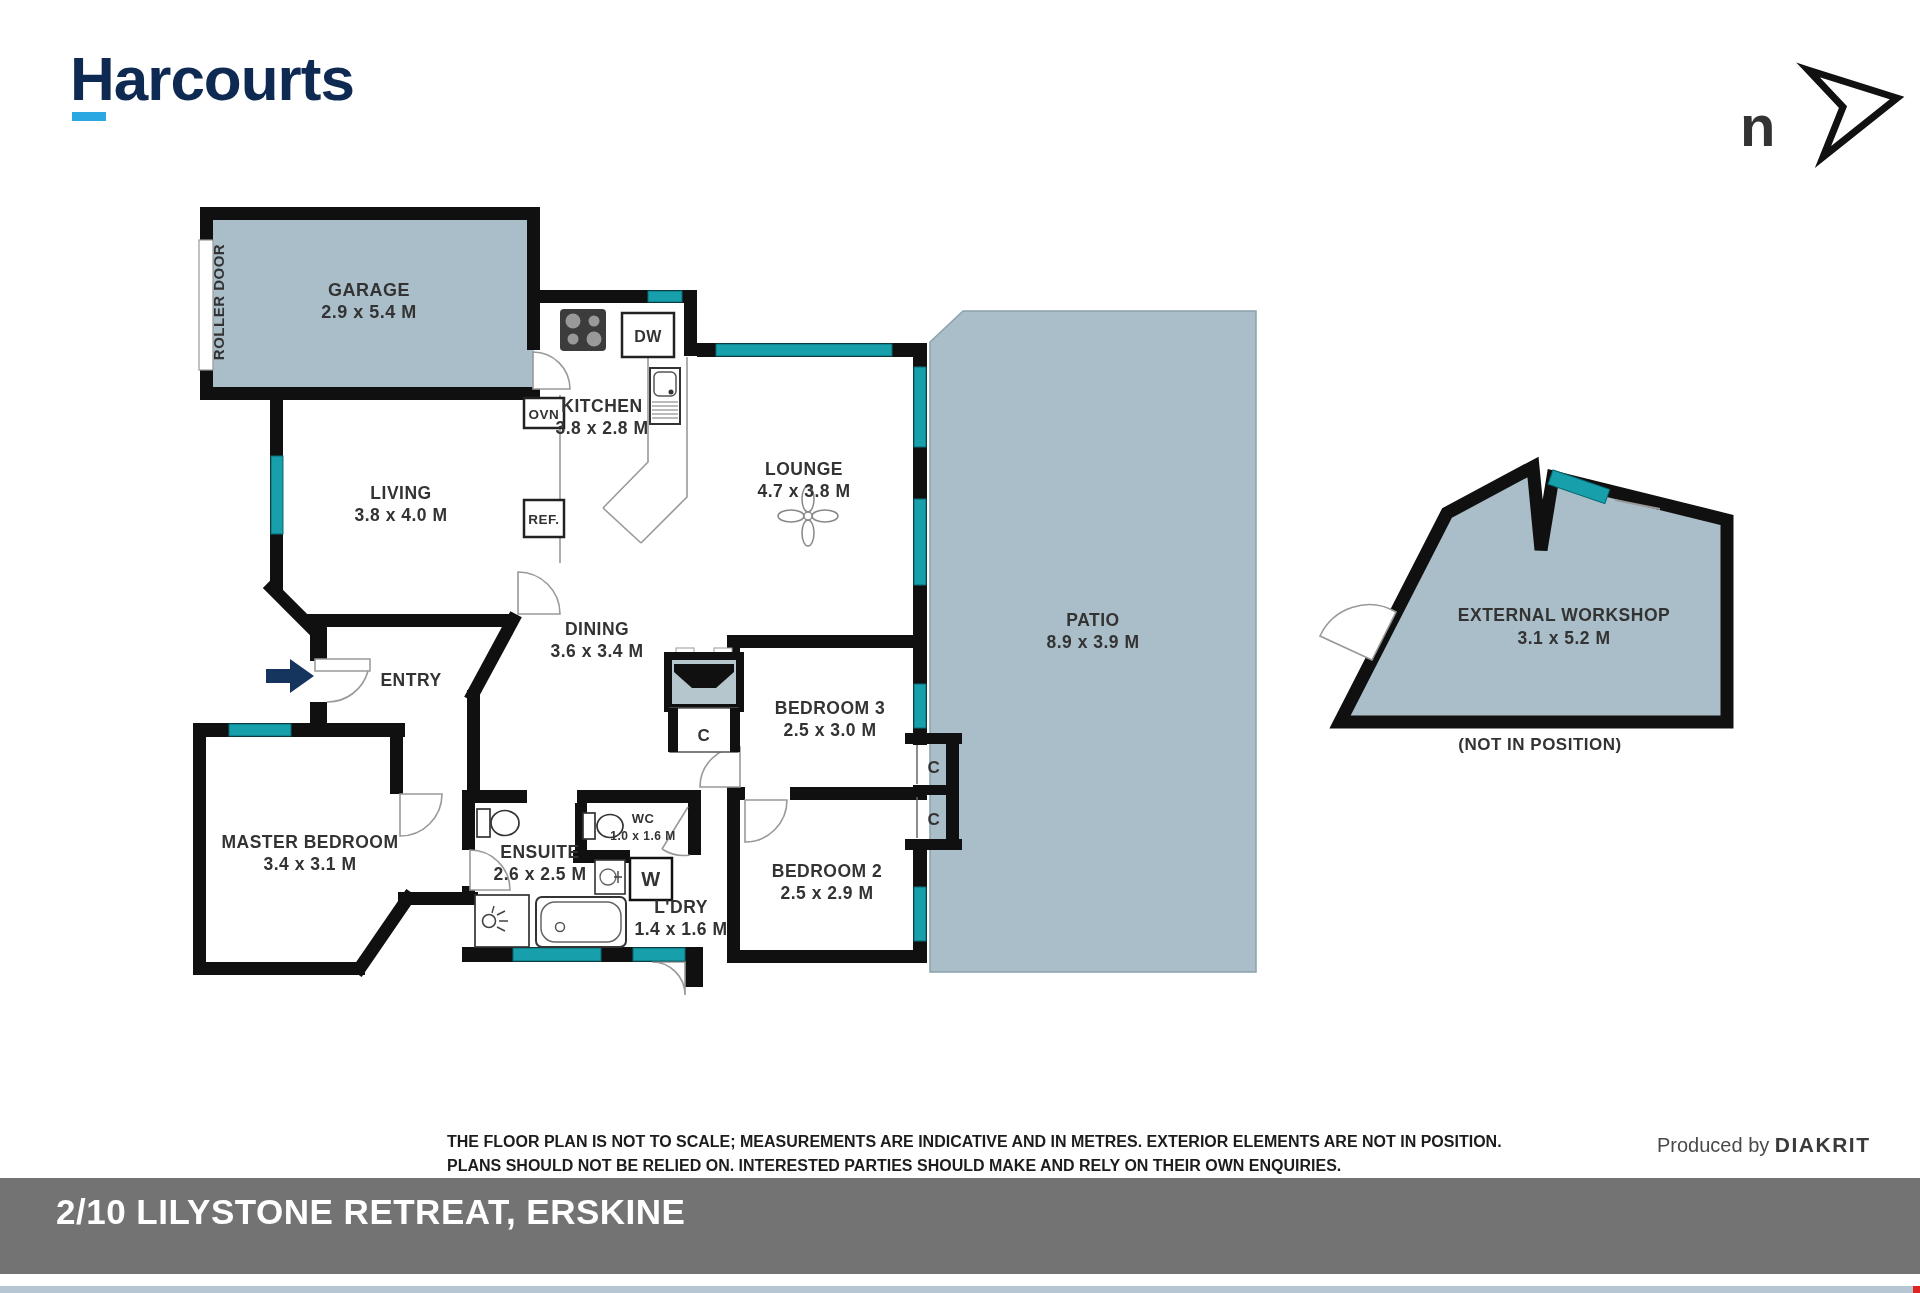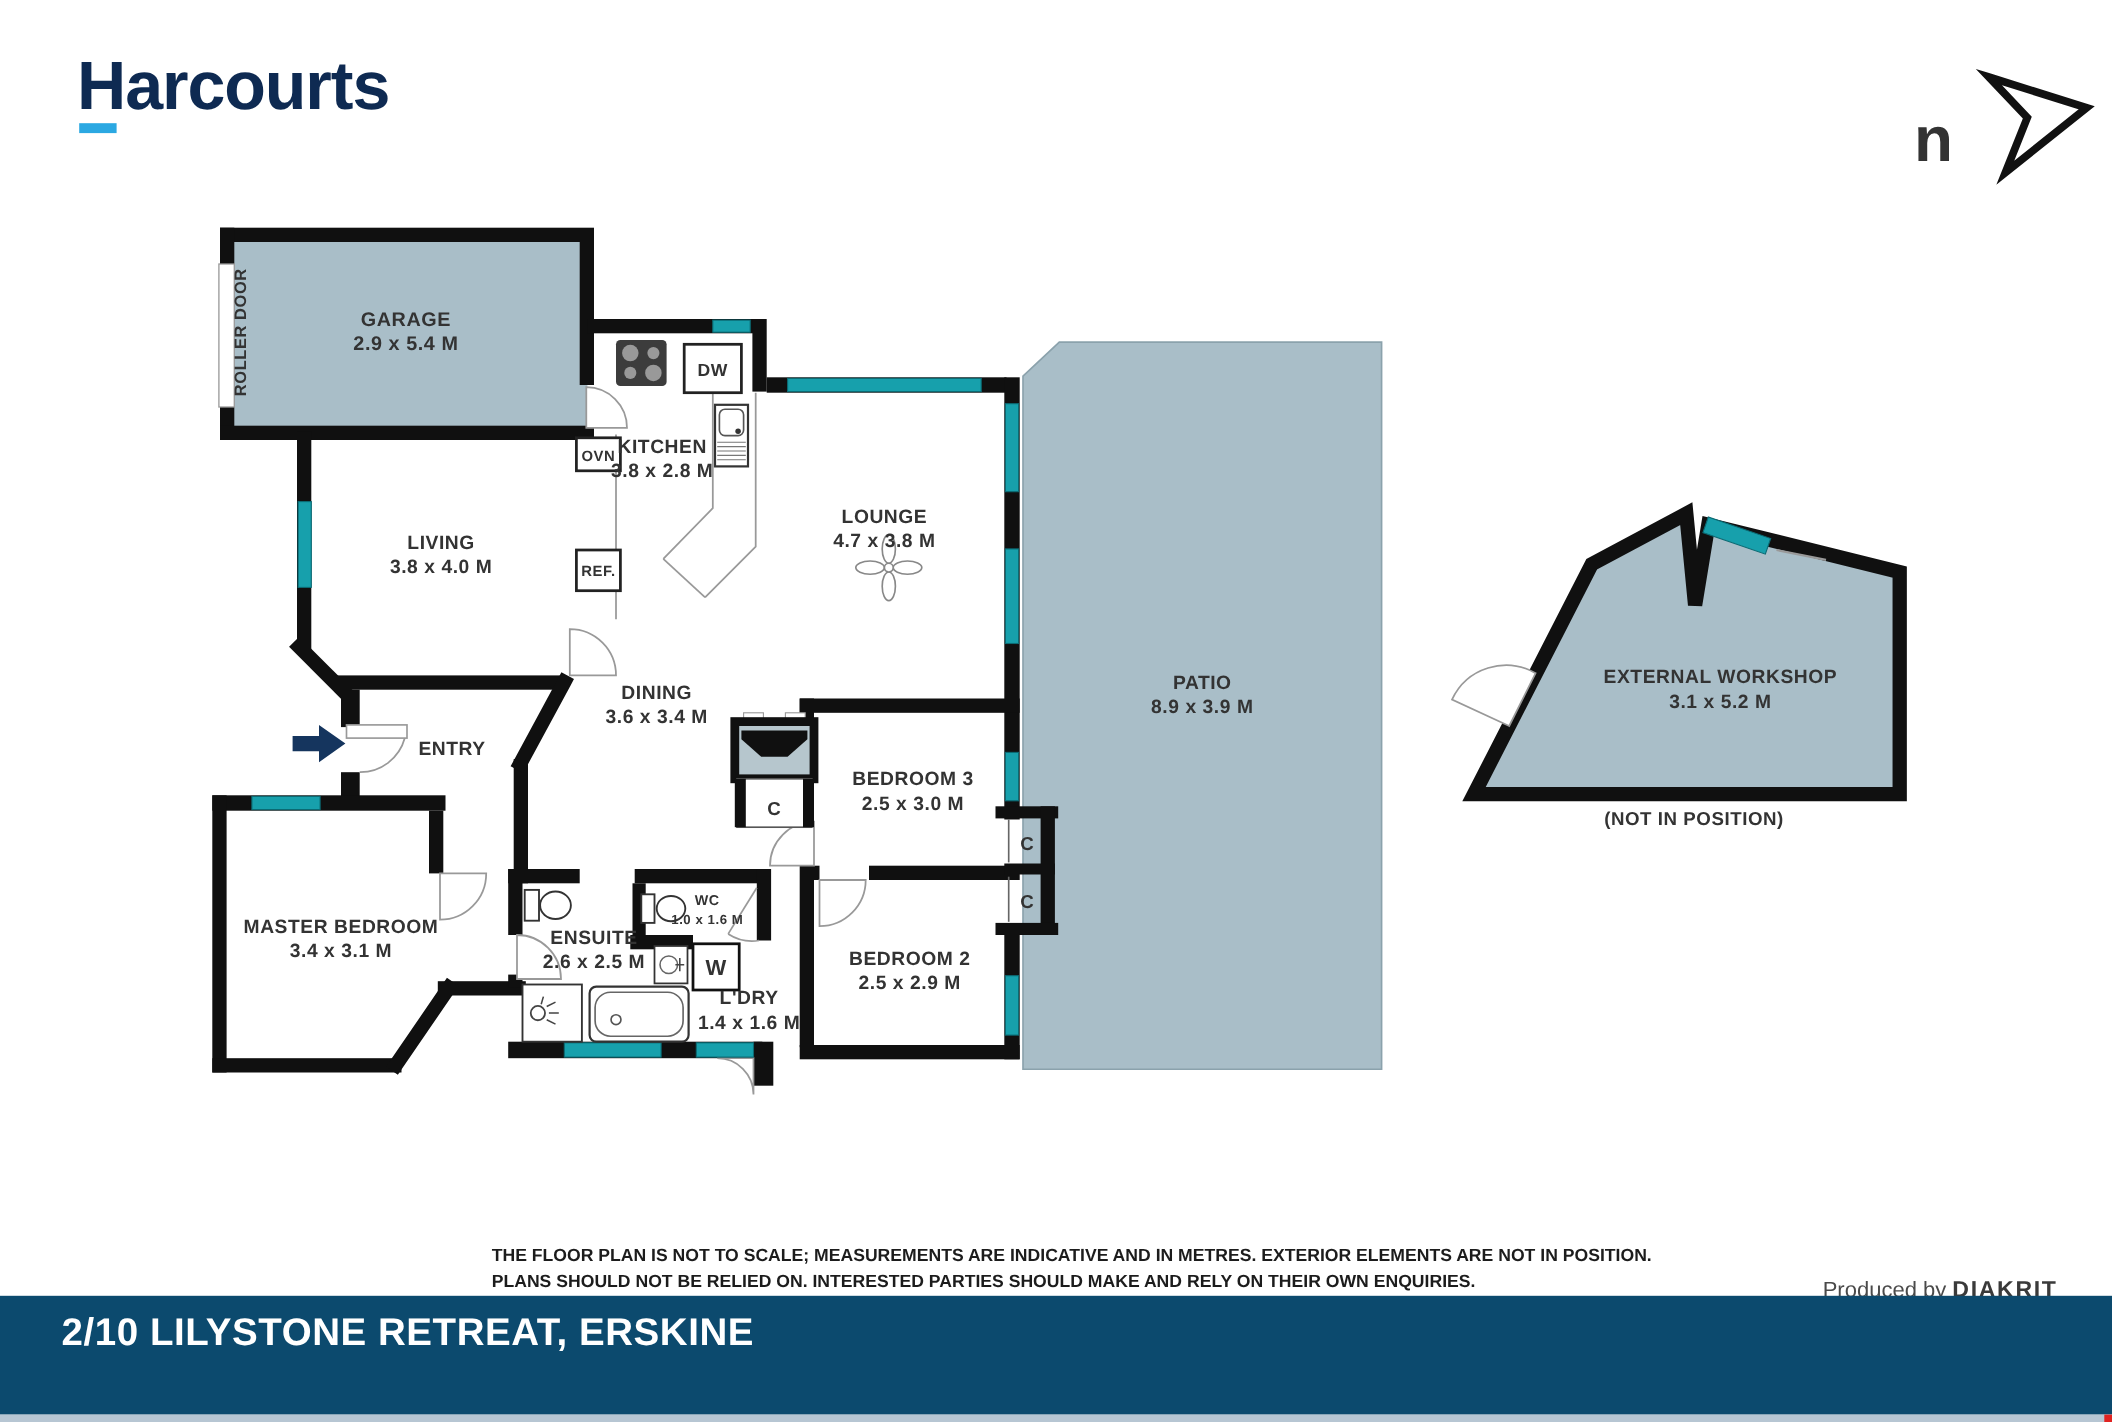--- a/index.html
+++ b/index.html
@@ -4,23 +4,23 @@
 <style>
   html,body{margin:0;padding:0;background:#fff;}
   .canvas{position:relative;width:1920px;height:1293px;background:#ffffff;overflow:hidden;
           font-family:"Liberation Sans",sans-serif;}
   .logo{position:absolute;left:70px;top:48px;font-size:62px;font-weight:bold;
         color:#0e2a52;letter-spacing:-1px;line-height:1;}
   .logo-underline{position:absolute;left:72px;top:112px;width:34px;height:9px;background:#2ba8e2;}
   .plan-svg{position:absolute;left:0;top:0;}
   .disclaimer{position:absolute;left:447px;top:1130px;width:1120px;font-size:16px;
               font-weight:bold;color:#1c1c1c;line-height:24px;}
-  .produced{position:absolute;left:1657px;top:1133px;font-size:20px;color:#4a4a4a;white-space:nowrap;margin-top:28px;}
+  .produced{position:absolute;left:1657px;top:1133px;font-size:20px;color:#4a4a4a;white-space:nowrap;}
   .produced b{font-size:21px;color:#3a3a3a;letter-spacing:1.5px;font-weight:bold;}
-  .addr-bar{position:absolute;left:0;top:1178px;width:1920px;height:108px;background:#0c4a6e;}
+  .addr-bar{position:absolute;left:0;top:1178px;width:1920px;height:96px;background:#737373;}
   .addr-text{position:absolute;left:56px;top:14px;font-size:35px;font-weight:bold;color:#ffffff;
              letter-spacing:0.5px;white-space:nowrap;}
   .bottom-strip{position:absolute;left:0;top:1286px;width:1920px;height:7px;background:#b7c6d3;}
   .red-dot{position:absolute;right:0;top:1286px;width:7px;height:7px;background:#e02321;}
   svg text{font-family:"Liberation Sans",sans-serif;font-weight:700;fill:#333333;letter-spacing:0.5px;}
   svg .arcline{stroke:#999;stroke-width:1.6;fill:none;}
   svg .doorwedge{fill:#ffffff;stroke:#999;stroke-width:1.6;}
 </style>
 </head>
 <body>

